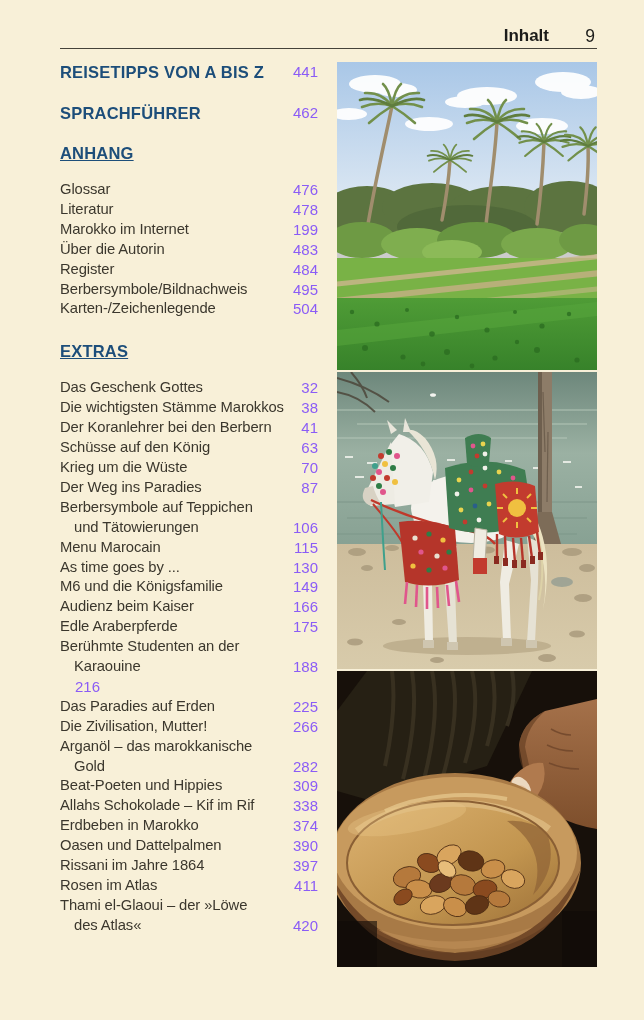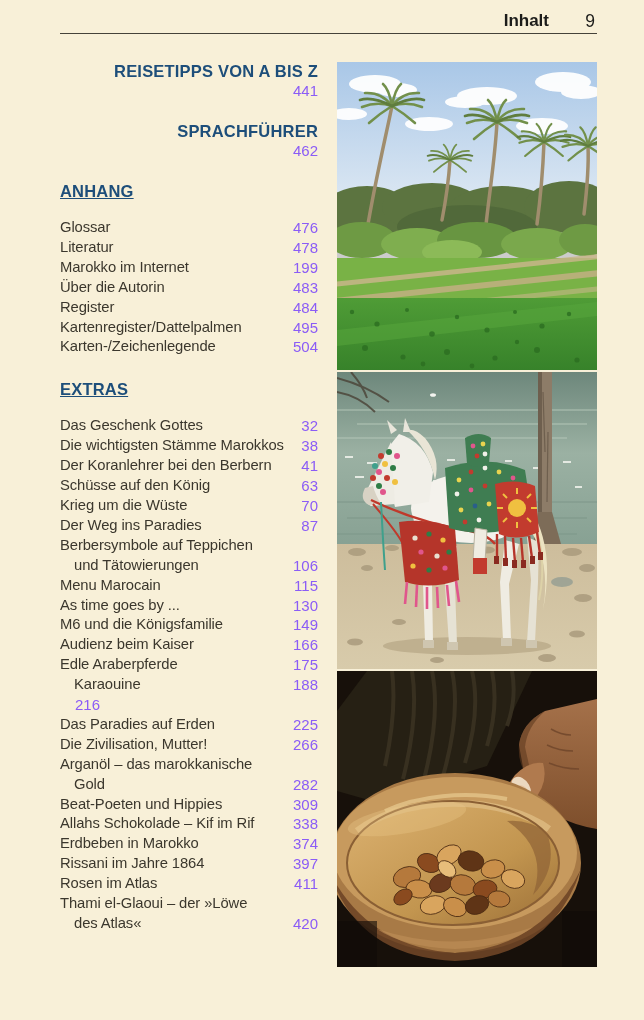--- a/index.html
+++ b/index.html
@@ -6,35 +6,35 @@
   body{
     width:644px;height:1020px;
     background:#f8f0d8;
     font-family:"Liberation Sans", sans-serif;
     position:relative;
     overflow:hidden;
     color:#3b372d;
   }
   .page{position:absolute;inset:0;}
   
-  .pagehead{position:absolute;top:11px;left:60px;width:537px;height:24px;}
+  .pagehead{position:absolute;top:26px;left:60px;width:537px;height:24px;}
   .pagehead .ht{position:absolute;right:48px;top:0;font-weight:bold;font-size:17px;color:#1c1c1a;}
   .pagehead .pn{position:absolute;right:2px;top:0;font-size:17.5px;color:#1c1c1a;}
   .pagehead .rule{position:absolute;left:0;right:0;top:22px;height:0;border-top:1.4px solid #45423a;}
   
   .main{position:absolute;top:48px;left:60px;width:537px;}
   .toc{position:absolute;left:0;top:14px;width:258px;}
   .photos{position:absolute;left:277px;top:14px;width:260px;}
   .photos figure{margin:0 0 2px 0;padding:0;width:260px;overflow:hidden;background:#ccc;}
   .photos svg{display:block;}
   
   .row{display:flex;align-items:flex-end;}
   .row .lbl{flex:1;}
   .row .num{width:40px;text-align:right;font-size:15px;color:#8b5cf6;font-weight:normal;line-height:20px;}
-  .row.major{margin-bottom:21px;flex-direction:column;}
+  .row.major{margin-bottom:21px;}
   .row.major .lbl{font-weight:bold;font-size:16.5px;color:#1d4e7a;letter-spacing:.2px;line-height:19px;white-space:nowrap;}
   .sechead{font-weight:bold;font-size:16.5px;color:#1d4e7a;letter-spacing:.2px;line-height:19px;margin-bottom:17px;text-decoration:underline;}
   .entries{margin-bottom:23px;}
   .row.entry{font-size:14.8px;line-height:19.9px;}
   .row.entry .lbl{white-space:nowrap;letter-spacing:-0.1px;}
   .row.entry .lbl .cont{display:block;padding-left:14px;}
   .row.entry .num{font-size:15px;line-height:19.9px;}
 </style>
 </head>
 <body style="background: rgb(248, 240, 216);">
@@ -73,21 +73,21 @@
           </div>
           <div class="row entry">
             <div class="lbl"><span>Über die Autorin</span></div>
             <div class="num">483</div>
           </div>
           <div class="row entry">
             <div class="lbl"><span>Register</span></div>
             <div class="num">484</div>
           </div>
           <div class="row entry">
-            <div class="lbl"><span>Kartenregister/Dattelpalmen</span></div>
+            <div class="lbl"><span>Berbersymbole/Bildnachweis</span></div>
             <div class="num">495</div>
           </div>
           <div class="row entry">
             <div class="lbl"><span>Karten-/Zeichenlegende</span></div>
             <div class="num">504</div>
           </div>
         </div>
         <div class="sechead">EXTRAS</div>
         <div class="entries">
           <div class="row entry">
@@ -132,21 +132,21 @@
           </div>
           <div class="row entry">
             <div class="lbl"><span>Audienz beim Kaiser</span></div>
             <div class="num">166</div>
           </div>
           <div class="row entry">
             <div class="lbl"><span>Edle Araberpferde</span></div>
             <div class="num">175</div>
           </div>
           <div class="row entry">
-            <div class="lbl"><span class="cont">Karaouine</span></div>
+            <div class="lbl"><span>Berühmte Studenten an der</span><span class="cont">Karaouine</span></div>
             <div class="num">188</div>
           </div>
           <div class="row entry">
             <div class="num">216</div>
           </div>
           <div class="row entry">
             <div class="lbl"><span>Das Paradies auf Erden</span></div>
             <div class="num">225</div>
           </div>
           <div class="row entry">
@@ -161,20 +161,24 @@
             <div class="lbl"><span>Beat-Poeten und Hippies</span></div>
             <div class="num">309</div>
           </div>
           <div class="row entry">
             <div class="lbl"><span>Allahs Schokolade – Kif im Rif</span></div>
             <div class="num">338</div>
           </div>
           <div class="row entry">
             <div class="lbl"><span>Erdbeben in Marokko</span></div>
             <div class="num">374</div>
+          </div>
+          <div class="row entry">
+            <div class="lbl"><span>Oasen und Dattelpalmen</span></div>
+            <div class="num">390</div>
           </div>
           <div class="row entry">
             <div class="lbl"><span>Rissani im Jahre 1864</span></div>
             <div class="num">397</div>
           </div>
           <div class="row entry">
             <div class="lbl"><span>Rosen im Atlas</span></div>
             <div class="num">411</div>
           </div>
           <div class="row entry">

